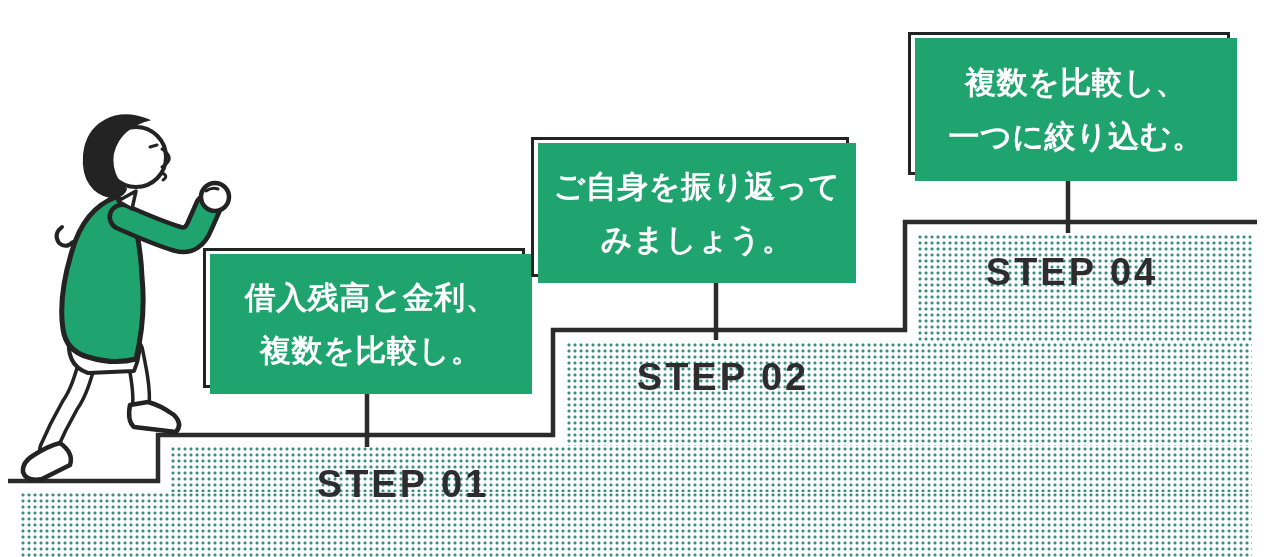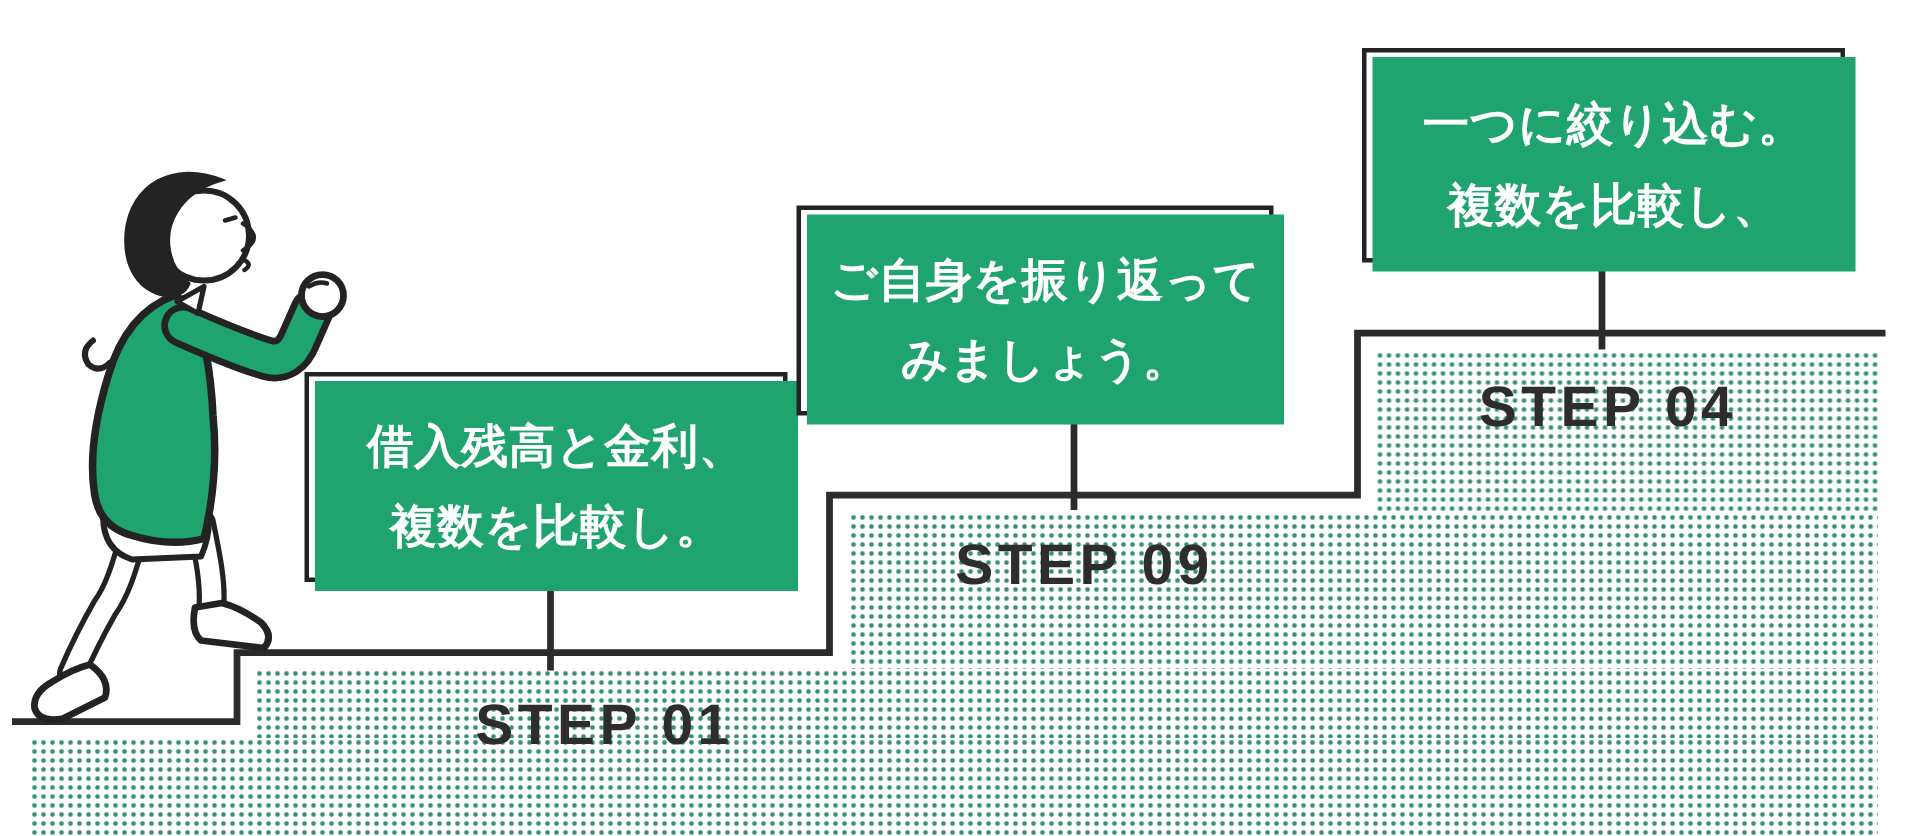--- a/index.html
+++ b/index.html
@@ -112,22 +112,22 @@
     <div class="outline"></div>
     <div class="fill">
       <div class="line">ご自身を振り返って</div>
       <div class="line">みましょう。</div>
     </div>
   </div>
 
   <div class="callout callout-3">
     <div class="outline"></div>
     <div class="fill">
+      <div class="line">複数を比較し、</div>
       <div class="line">一つに絞り込む。</div>
-      <div class="line">複数を比較し、</div>
     </div>
   </div>
 
   <div class="step-label step-label-1">STEP 01</div>
-  <div class="step-label step-label-2">STEP 09</div>
+  <div class="step-label step-label-2">STEP 02</div>
   <div class="step-label step-label-3">STEP 04</div>
 
 </div>
 
 </body></html>

